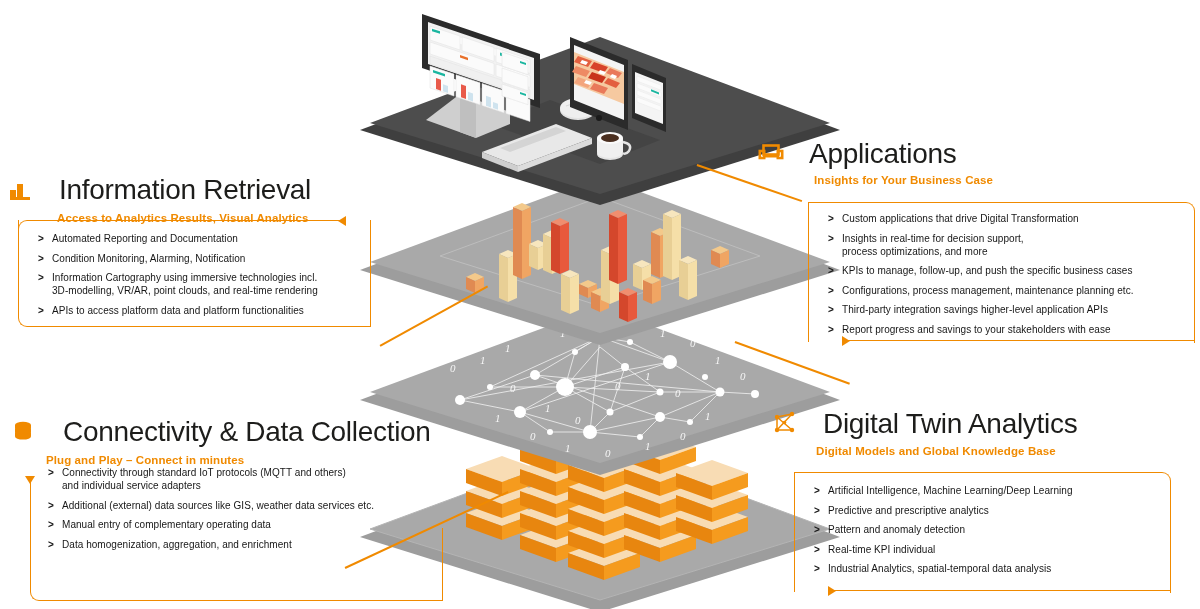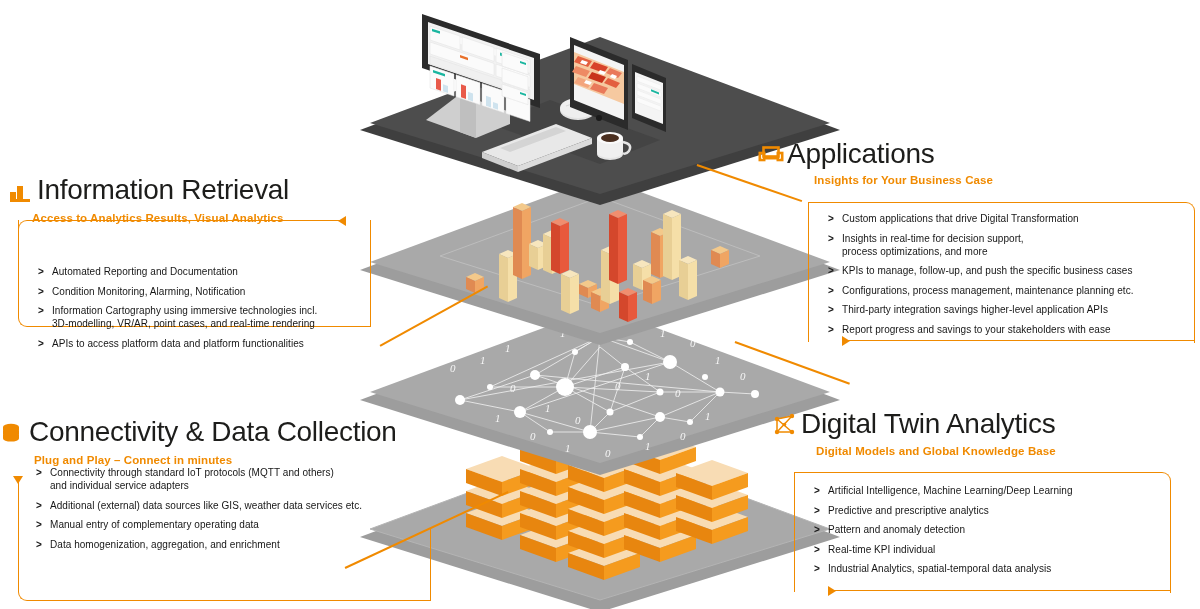--- a/index.html
+++ b/index.html
@@ -6,21 +6,21 @@
   body{
     width:1200px;height:609px;position:relative;overflow:hidden;
     background:#ffffff;
     font-family:"Liberation Sans","DejaVu Sans",sans-serif;
     color:#1a1a1a;
   }
   .stage{position:absolute;left:0;top:0;width:1200px;height:609px;}
 
   
   .section{position:absolute;}
-  .sec-head{display:flex;align-items:flex-end;gap:3px;white-space:nowrap;}
+  .sec-head{display:flex;align-items:flex-start;gap:25px;white-space:nowrap;}
   .sec-title{
     font-size:28px;font-weight:400;letter-spacing:-0.3px;color:#1d1d1b;line-height:1;
   }
   .sec-sub{
     font-size:11.5px;font-weight:bold;color:#F08A00;white-space:nowrap;letter-spacing:.1px;padding-left:12px;
   }
   .icon-wrap{width:26px;height:26px;display:block;flex:0 0 auto;}
   .icon-wrap svg{display:block;width:100%;height:100%;}
 
   
@@ -480,33 +480,33 @@
         <svg viewBox="0 0 26 26">
             <g fill="#F08A00">
           <rect x="2" y="14" width="6" height="7"></rect>
           <rect x="9" y="8" width="6" height="13"></rect>
           <rect x="2" y="21" width="20" height="3"></rect>
         </g>
           </svg>
       </span>
       <span class="sec-title">Information Retrieval</span>
     </div>
-    <div class="sec-sub" style="margin:8px 0 0 12px;">Access to Analytics Results, Visual Analytics</div>
+    <div class="sec-sub" style="margin:8px 0 0 37px;">Access to Analytics Results, Visual Analytics</div>
 
     <div class="frame" style="left:10px;top:44px;width:352px;height:106px;border-right:none;border-top:none;border-radius:0 0 0 9px;"></div>
     <div class="frame" style="left:10px;top:44px;width:16px;height:0;border-left:none;border-right:none;border-bottom:none;border-radius:9px 0 0 0;border-top:1.6px solid #F08A00;border-left:1.6px solid #F08A00;height:10px;border-bottom:none;"></div>
     <div class="frame" style="left:26px;top:44px;width:310px;height:0;border:none;border-top:1.6px solid #F08A00;"></div>
     <div class="frame" style="left:362px;top:44px;width:0;height:106px;border:none;border-right:1.6px solid #F08A00;"></div>
     <div class="arrow" style="left:330px;top:40px;border-top:5px solid transparent;border-bottom:5px solid transparent;border-right:8px solid #F08A00;"></div>
 
-    <ul class="bullets" style="position:absolute;left:30px;top:56px;width:330px;margin-top:33px;">
+    <ul class="bullets" style="position:absolute;left:30px;top:56px;width:330px;">
       <li>Automated Reporting and Documentation</li>
       <li>Condition Monitoring, Alarming, Notification</li>
       <li>Information Cartography using immersive technologies incl.
-3D-modelling, VR/AR, point cases, and real-time rendering</li>
+3D-modelling, VR/AR, point clouds, and real-time rendering</li>
       <li>APIs to access platform data and platform functionalities</li>
     </ul>
   </div>
 
   <div class="section" id="sec-app" style="left:758px;top:140px;width:436px;height:200px;">
     <div class="sec-head">
       <span class="icon-wrap">
         <svg viewBox="0 0 26 26">
             <g fill="none" stroke="#F08A00" stroke-width="2.6">
           <rect x="5.5" y="5.5" width="15" height="9"></rect>
@@ -529,21 +529,21 @@
       <li>Custom applications that drive Digital Transformation</li>
       <li>Insights in real-time for decision support,
 process optimizations, and more</li>
       <li>KPIs to manage, follow-up, and push the specific business cases</li>
       <li>Configurations, process management, maintenance planning etc.</li>
       <li>Third-party integration savings higher-level application APIs</li>
       <li>Report progress and savings to your stakeholders with ease</li>
     </ul>
   </div>
 
-  <div class="section" id="sec-conn" style="left:0;top:418px;width:440px;height:190px;">
+  <div class="section" id="sec-conn" style="left:12px;top:418px;width:440px;height:190px;">
     <div class="sec-head">
       <span class="icon-wrap">
         <svg viewBox="0 0 26 26">
             <g fill="#F08A00">
           <ellipse cx="11" cy="7" rx="8" ry="3.2"></ellipse>
           <rect x="3" y="7" width="16" height="3.6"></rect>
           <ellipse cx="11" cy="10.6" rx="8" ry="3.2"></ellipse>
           <rect x="3" y="11" width="16" height="3.6"></rect>
           <ellipse cx="11" cy="14.6" rx="8" ry="3.2"></ellipse>
           <rect x="3" y="15" width="16" height="3.4"></rect>

